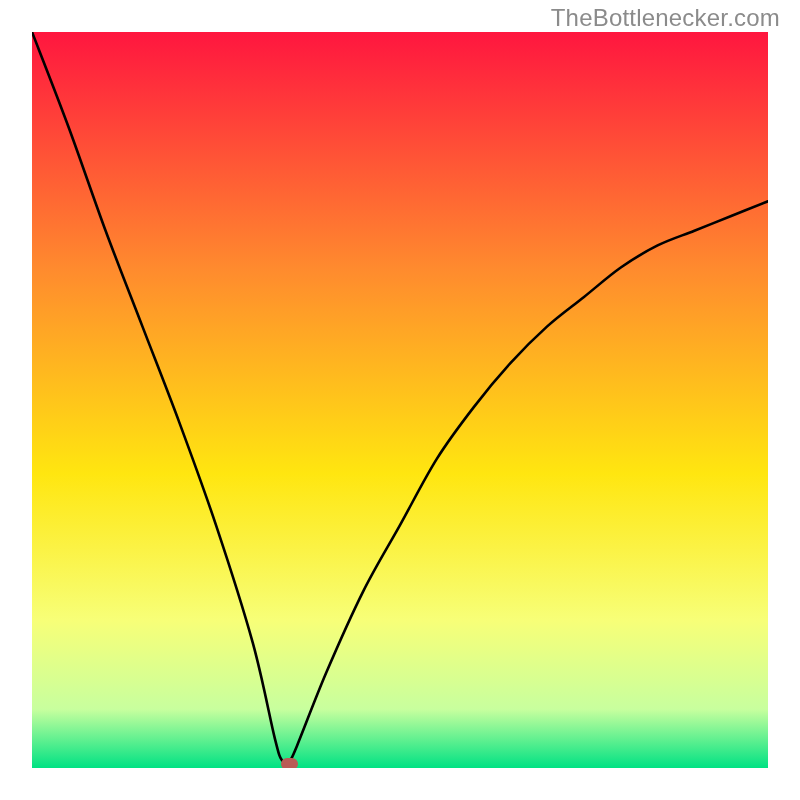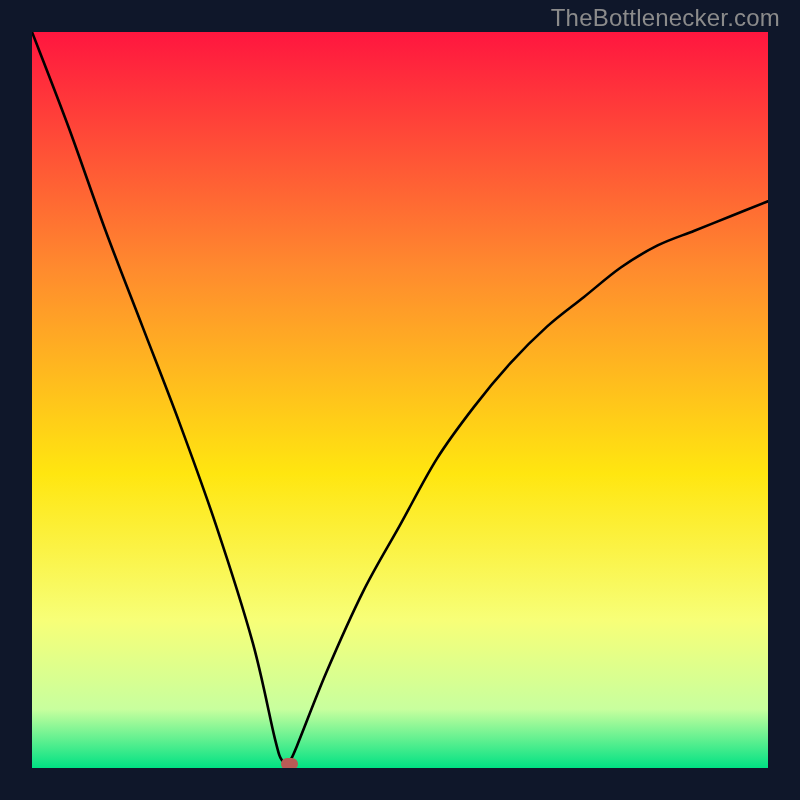--- a/index.html
+++ b/index.html
@@ -9,21 +9,21 @@
     height: 800px;
     background: #000;
     overflow: hidden;
   }
   .frame {
     position: absolute;
     left: 0;
     top: 0;
     width: 800px;
     height: 800px;
-    background: #0f172a;
+    background: #ffffff;
   }
   .plot {
     position: absolute;
     left: 32px;
     top: 32px;
     width: 736px;
     height: 736px;
     overflow: hidden;
   }
   .gradient {

